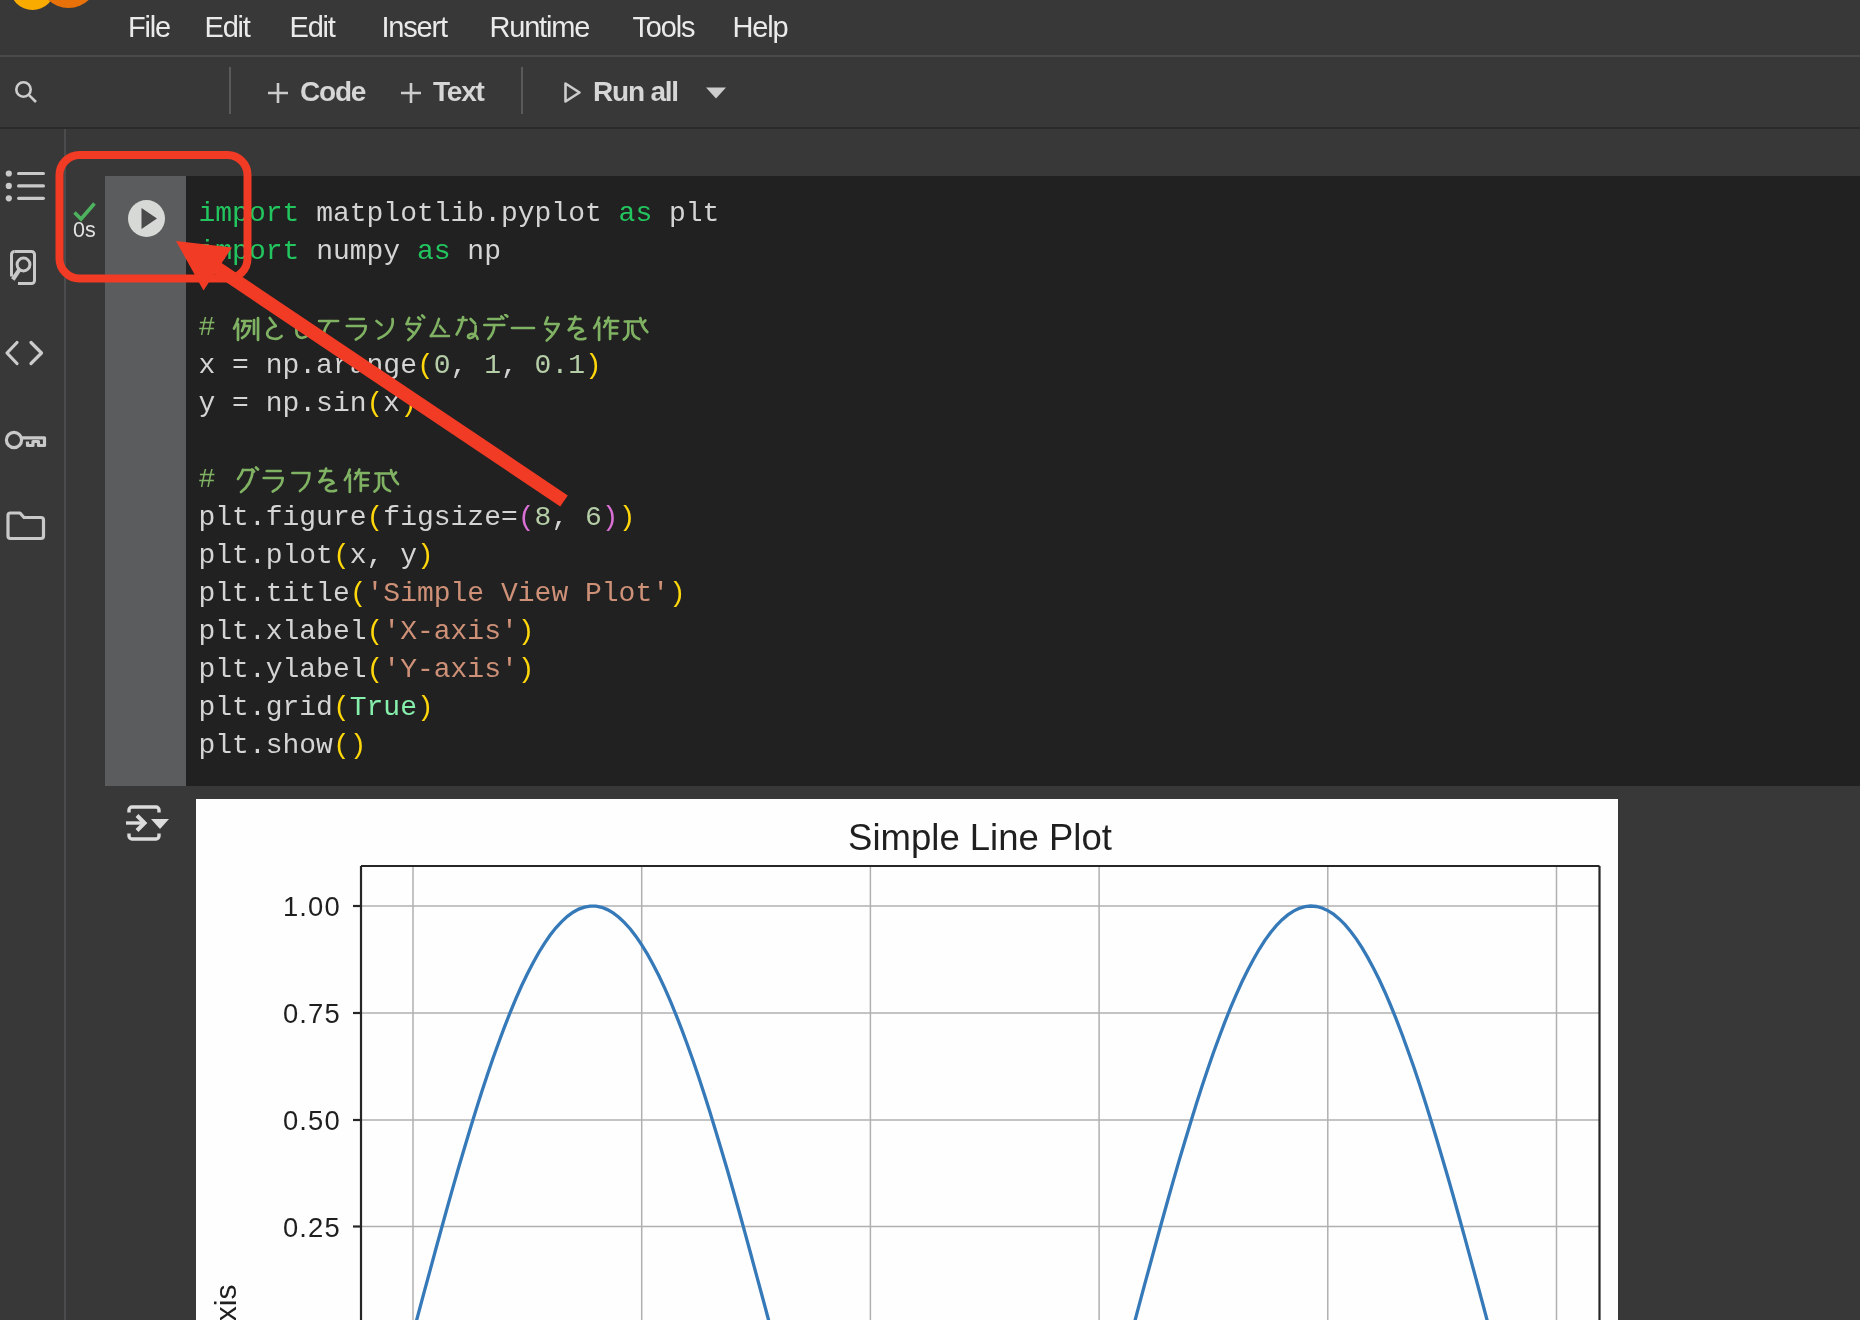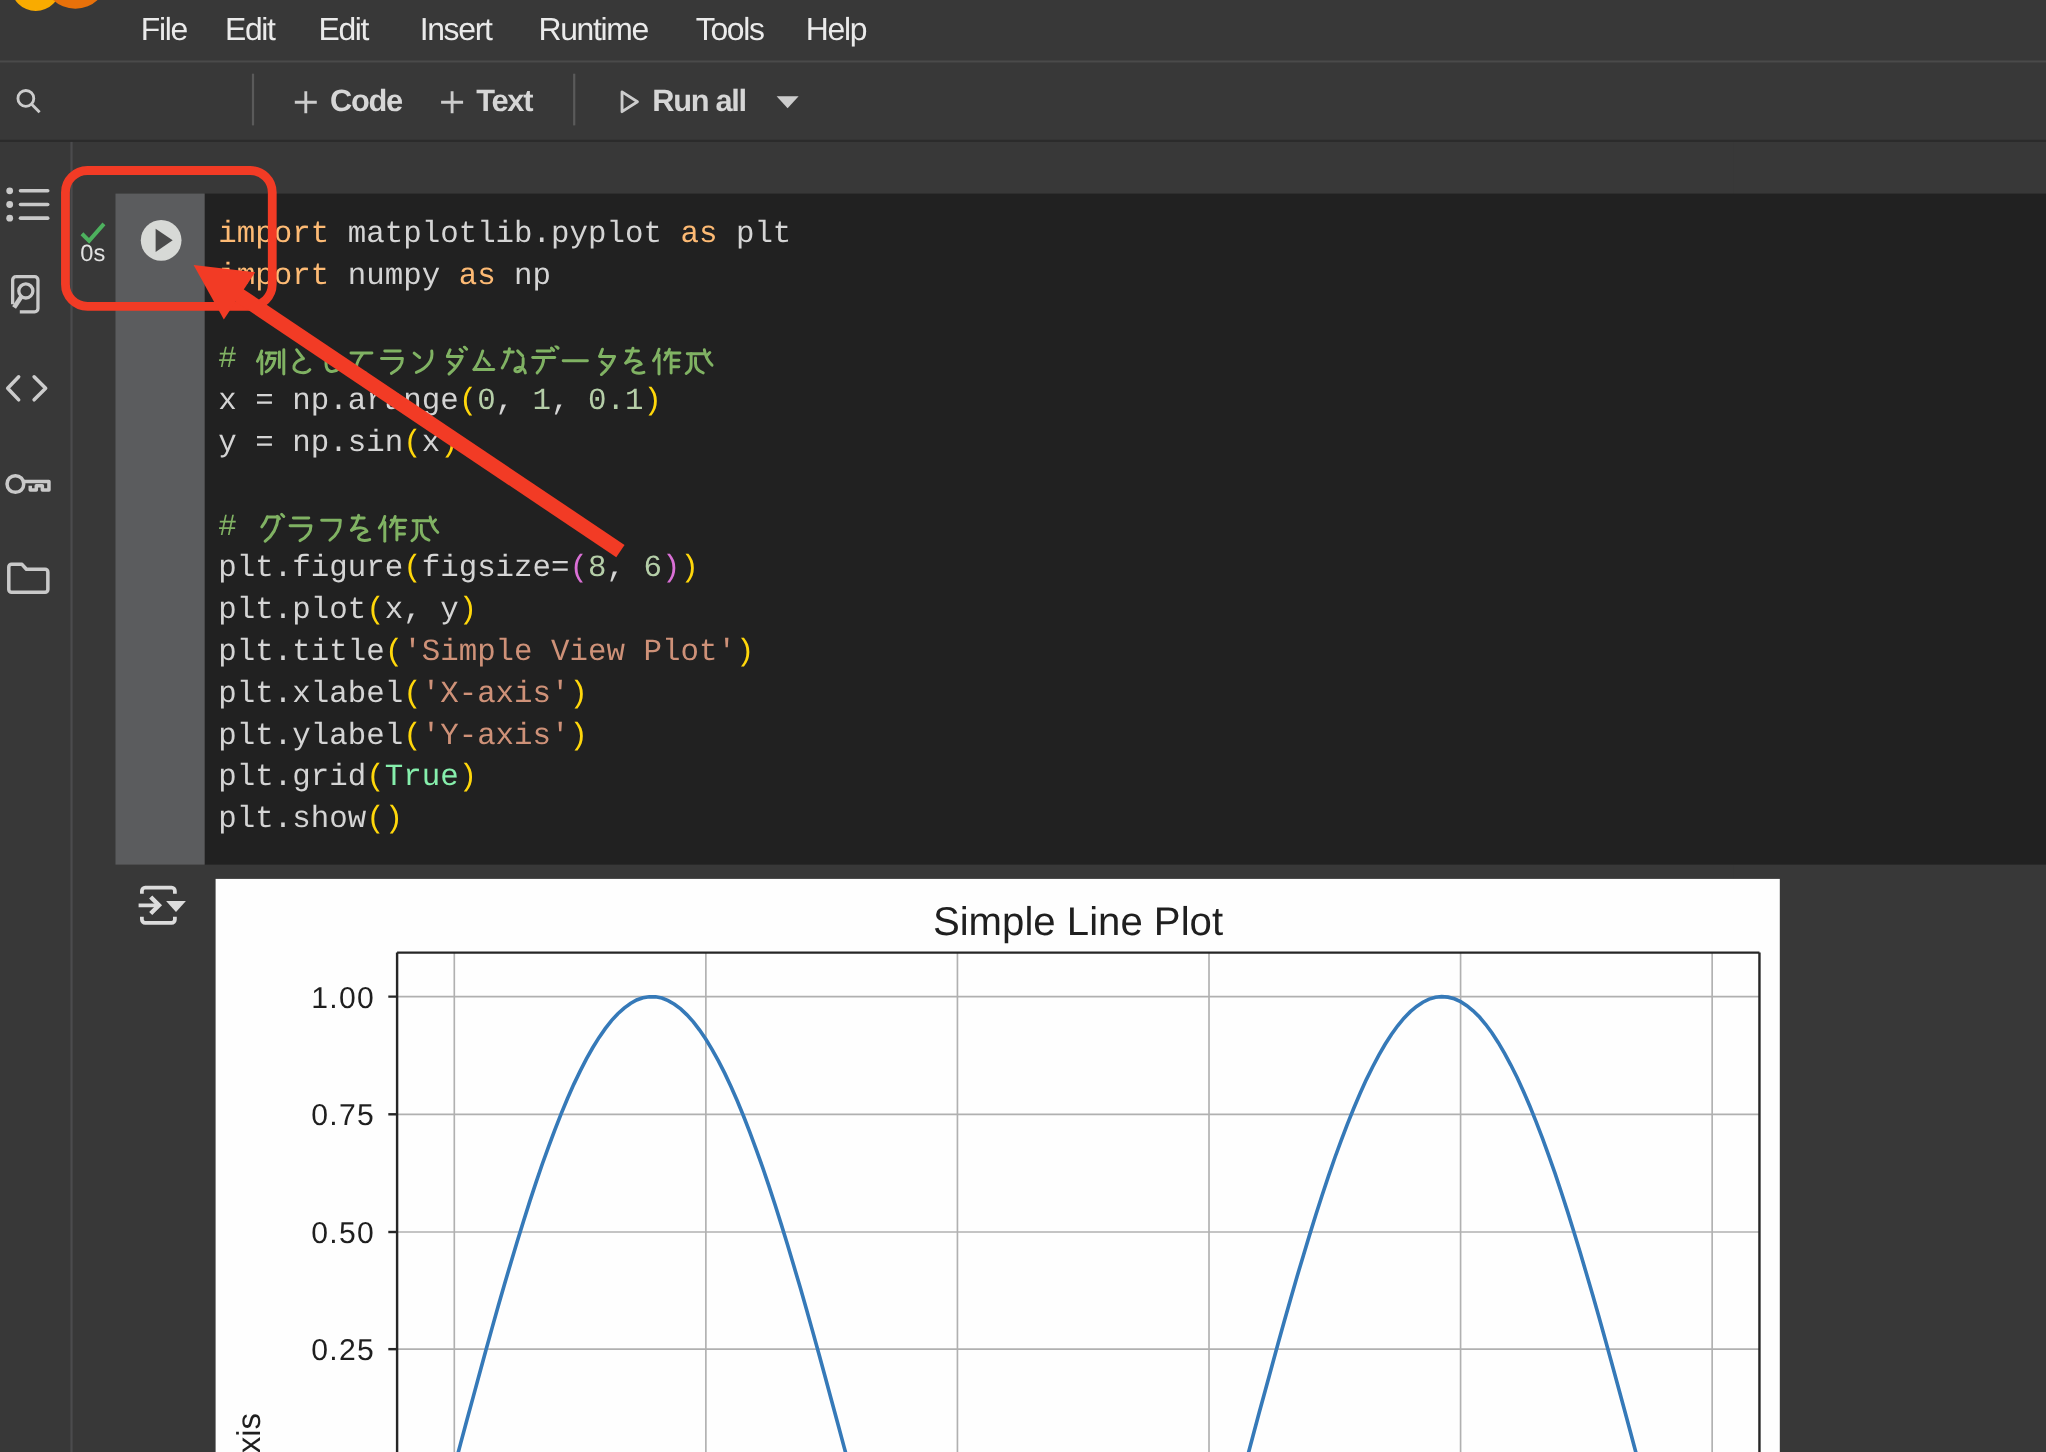--- a/index.html
+++ b/index.html
@@ -19,21 +19,21 @@
 .sicon {position:absolute;left:0}
 #codebg {position:absolute;left:186px;top:47px;width:1674px;height:610px;background:rgba(33,33,33,0.995)}
 #gutter {position:absolute;left:105px;top:47px;width:81px;height:610px;background:#5b5c5e}
 #playbtn {position:absolute;left:128px;top:71px;width:37px;height:37px;border-radius:50%;background:#d7d9d6}
 #playbtn svg {position:absolute;left:0;top:0}
 #check {position:absolute;left:70px;top:70px}
 #zeros {position:absolute;left:73px;top:89px;width:40px;color:#e2e2e2;font-size:21.5px;font-weight:400}
 pre#code {position:absolute;left:198.5px;top:66px;font-family:"Liberation Mono",monospace;
   font-size:28px;line-height:38px;color:#d4d4d4;white-space:pre}
 pre#code i {font-style:normal}
-.k {color:#fdba74} .c {color:#80b263} .n {color:#b5cea8} .s {color:#ce9178}
+.k {color:#22c55e} .c {color:#80b263} .n {color:#b5cea8} .s {color:#ce9178}
 .g1 {color:#ffd70b} .g2 {color:#da70d6} .b {color:#86efac}
 svg.cjk {position:absolute;fill:none;stroke:#80b263;stroke-width:2.7;stroke-linecap:round;stroke-linejoin:round}
 #plot {position:absolute;left:196px;top:670px;width:1422px;height:521px;background:rgba(255,255,255,0.995)}
 #annot {position:absolute;left:0;top:0;width:1860px;height:1191px;pointer-events:none}
 </style></head>
 <body>
 <div id="menubar">
   <div class="logo" style="left:9.5px;top:-35.5px;width:45px;height:45px;background:#f9ab00"></div>
   <div class="logo" style="left:39px;top:-51.5px;width:59px;height:59px;background:#e8710a"></div>
   <span class="menu" style="left:128px">File</span>

